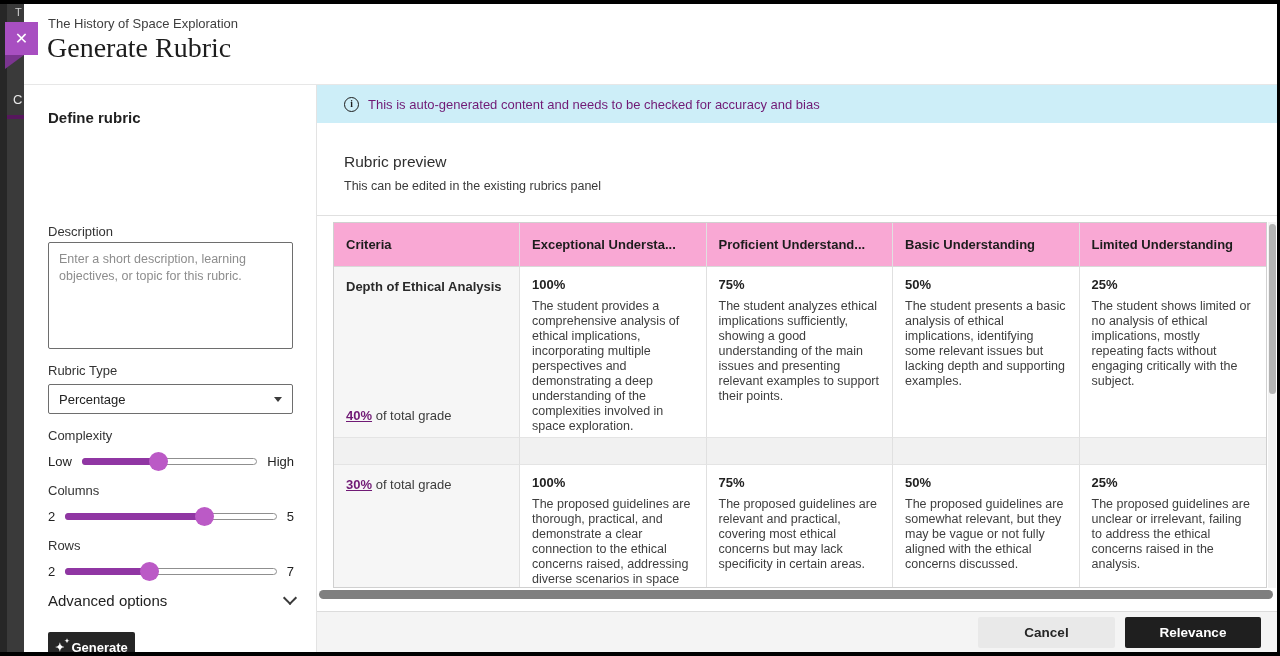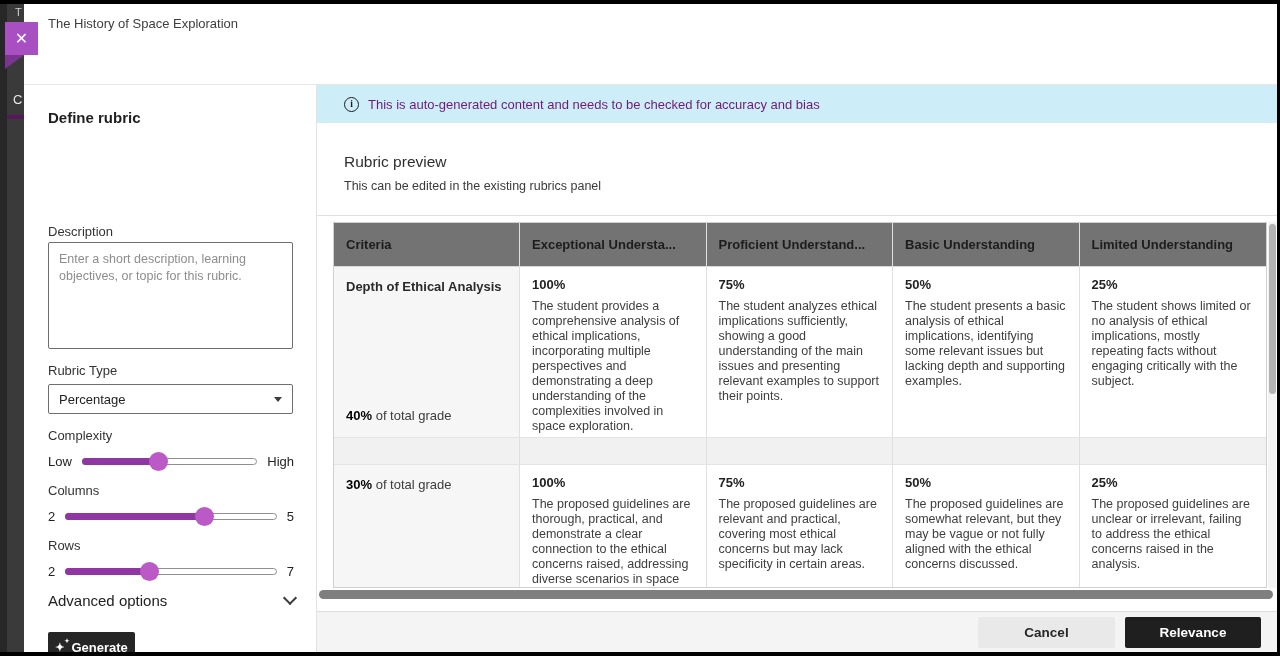--- a/index.html
+++ b/index.html
@@ -112,26 +112,26 @@
     position:absolute; left:16px; top:137px; width:934px;
     border:1px solid #d0d0d0;
     display:grid;
     grid-template-columns:186px 1fr 1fr 1fr 1fr;
     grid-template-rows:44px 170px 28px 122px;
     background:#fff;
   }
   .cell{ border-right:1px solid #e0e0e0; overflow:hidden; }
   .cell.last{ border-right:none; }
   .th{ display:flex; align-items:center; padding:0 12px; font-size:13px; font-weight:bold;
-    color:#1d1d1d; border-bottom:1px solid #d9d9d9; background:#737373; }
+    color:#1d1d1d; border-bottom:1px solid #d9d9d9; background:#f9a8d4; }
   .crit{ background:#f6f6f6; padding:12px 12px 14px; display:flex; flex-direction:column;
     justify-content:space-between; }
   .crit .name{ font-size:13px; font-weight:bold; color:#2a2a2a; line-height:1.3; }
   .crit .wt{ font-size:13px; color:#3c3c3c; }
-  .crit .wt b{ color:#000000; }
+  .crit .wt b{ color:#701a75;text-decoration:underline; }
   .body-cell{ padding:10px 12px; background:#fff; }
   .body-cell .pct{ font-size:13px; font-weight:600; color:#222; margin-bottom:7px; }
   .body-cell .desc{ font-size:12.5px; color:#3e3e3e; line-height:1.2; }
   .spacer{ background:#f1f1f1; border-top:1px solid #e4e4e4; border-bottom:1px solid #e4e4e4; }
 
   .hscroll{ position:absolute; left:2px; right:4px; top:505px; height:9px;
     background:#7f7f7f; border-radius:5px; cursor:pointer; }
   .vscroll-track{ position:absolute; right:1px; top:137px; width:8px; height:366px; background:#f3f3f3; }
   .vscroll-thumb{ position:absolute; right:1px; top:139px; width:7px; height:170px;
     background:#b3b3b3; border-radius:4px; cursor:pointer; }
@@ -150,20 +150,21 @@
 
 <div class="backdrop-strip"></div>
 <div class="remnant-t">T</div>
 <div class="remnant-c">C</div>
 <div class="remnant-bar"></div>
 
 <div class="panel">
 
   <div class="hdr">
     <div class="ctx">The History of Space Exploration</div>
+    <div class="title">Generate Rubric</div>
   </div>
 
   <div class="sidebar">
     <div class="sb-heading">Define rubric</div>
 
     <div class="fld-label" style="top:139px">Description</div>
     <textarea class="desc-area" placeholder="Enter a short description, learning objectives, or topic for this rubric." style=""></textarea>
 
     <div class="fld-label" style="top:278px">Rubric Type</div>
     <div class="select-box">

